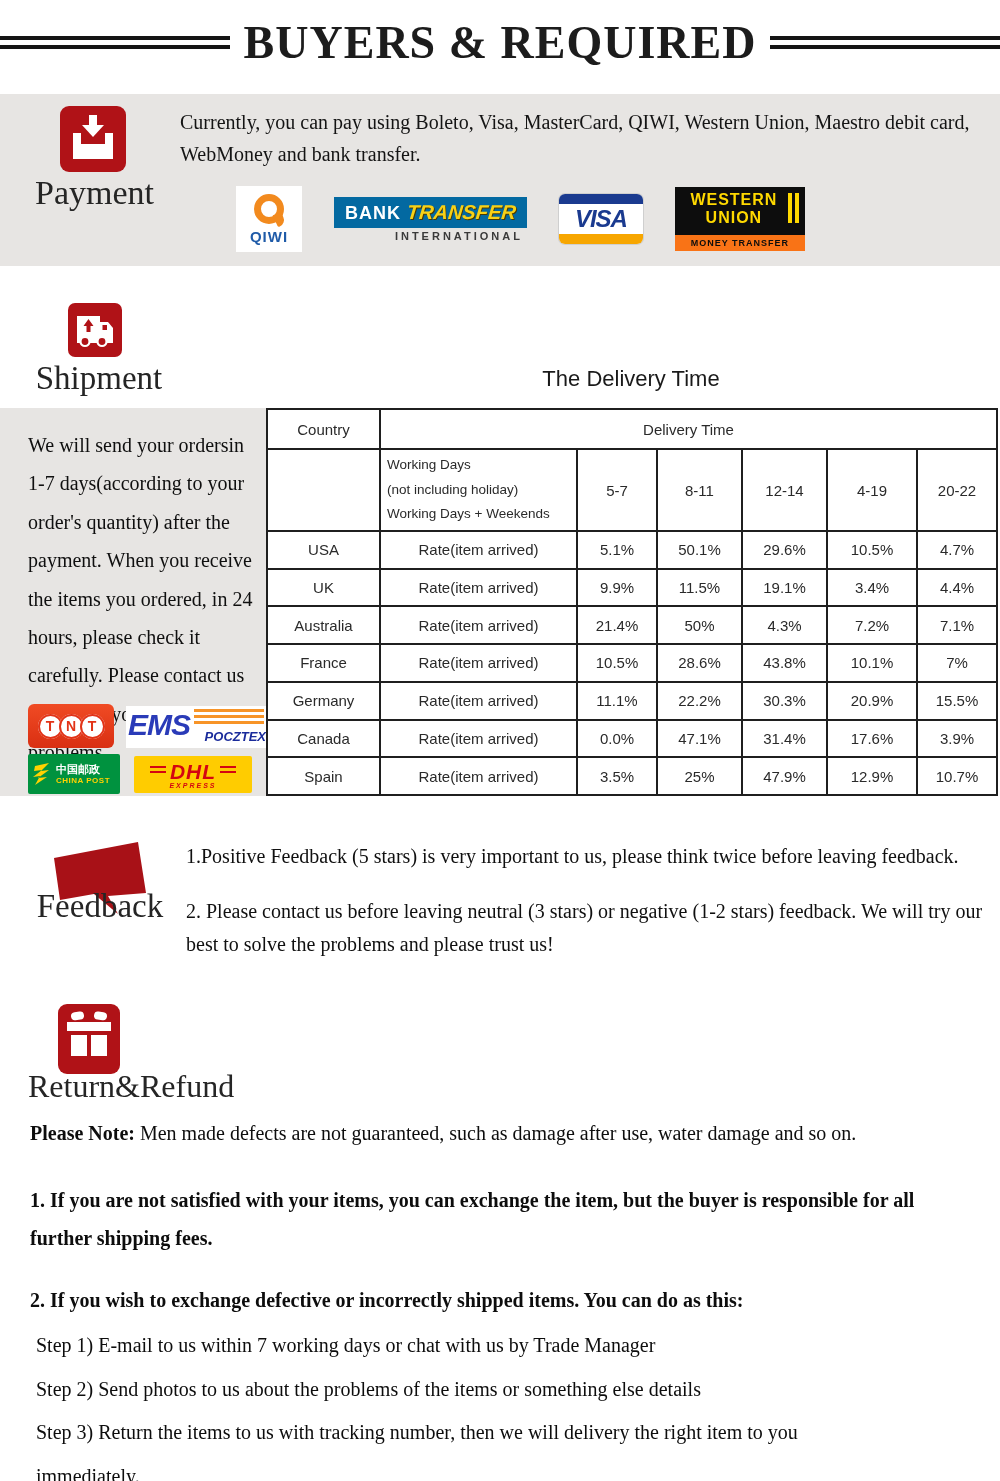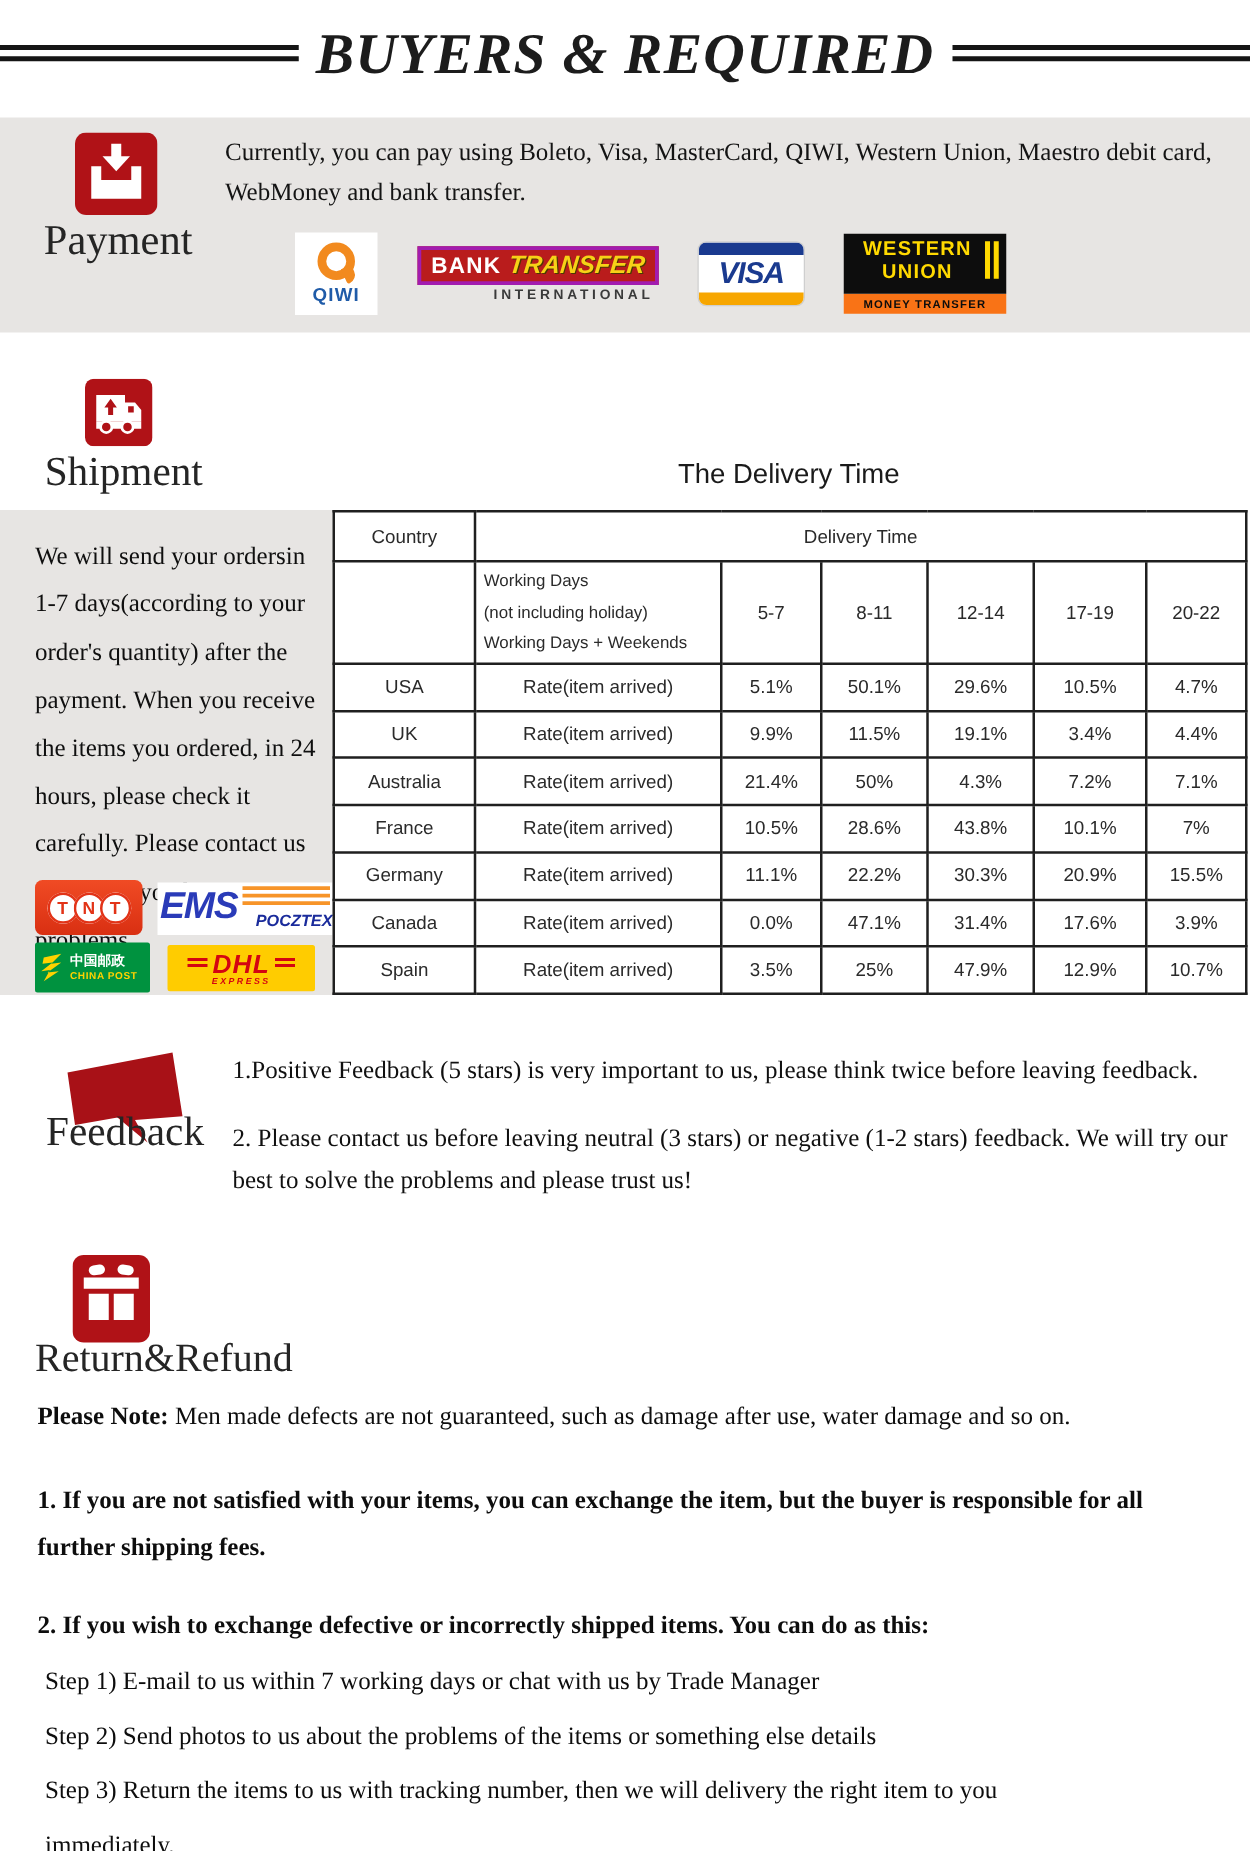--- a/index.html
+++ b/index.html
@@ -1,36 +1,36 @@
 <!DOCTYPE html>
 <html><head>
 <meta charset="utf-8">
 <style>
   * { margin:0; padding:0; box-sizing:border-box; }
   body { background:#fff; font-family:"Liberation Serif", serif; }
   #page { position:relative; width:1000px; height:1481px; background:#fff; overflow:hidden; color:#111; }
 
   
-  .hdr { position:absolute; top:16px; left:0; right:0; display:flex; align-items:center;font-style:italic; }
+  .hdr { position:absolute; top:16px; left:0; right:0; display:flex; align-items:center; }
   .hdr-line { flex:1; height:13px; border-top:4px solid #151515; border-bottom:4px solid #151515; }
   .hdr-title { padding:0 14px; font-size:46px; font-weight:600; letter-spacing:1px; color:#1c1c1c; white-space:nowrap; }
 
   
   .pay { position:absolute; top:94px; left:0; width:1000px; height:172px; background:#e7e5e3; }
   .icon-label { position:absolute; font-size:34px; color:#252525; text-align:center; }
   .pay-desc { position:absolute; left:180px; top:12px; width:795px; font-size:20px; line-height:1.62; color:#141414; }
   .pay-logos { position:absolute; left:236px; top:92px; display:flex; align-items:center; gap:32px; font-family:"Liberation Sans", sans-serif; }
 
   .qiwi { width:66px; height:66px; background:#fff; display:flex; flex-direction:column; align-items:center; justify-content:center; }
   .qiwi-q { position:relative; width:30px; height:30px; border:7px solid #f28a1e; border-radius:50%; }
   .qiwi-q::after { content:""; position:absolute; right:-7px; bottom:-9px; width:9px; height:13px; background:#f28a1e; border-radius:0 0 8px 2px; transform:rotate(-25deg); }
   .qiwi-txt { margin-top:4px; font-size:15px; font-weight:bold; color:#1f5ba8; letter-spacing:1px; }
 
   .bank { display:flex; flex-direction:column; align-items:flex-end; }
-  .bank-box { background:#b91c1c; border:3px solid #a21caf; padding:1px 8px; display:flex; align-items:baseline; gap:6px; }
+  .bank-box { background:#0369a1; border:3px solid #0369a1; padding:1px 8px; display:flex; align-items:baseline; gap:6px; }
   .bank-b { color:#fff; font-weight:bold; font-size:18px; letter-spacing:1px; }
   .bank-t { color:#f7d117; font-weight:bold; font-style:italic; font-size:20px; transform:skewX(-6deg); text-shadow:1px 1px 0 #4b3a00; }
   .bank-intl { margin-top:2px; margin-right:4px; font-size:11px; font-weight:bold; letter-spacing:3px; color:#3a3a3a; }
 
   .visa { width:84px; height:50px; background:#fff; border-radius:6px; overflow:hidden; display:flex; flex-direction:column; box-shadow:0 0 0 1px #cfcfcf; }
   .visa-top { height:10px; background:#1a3a8f; }
   .visa-mid { flex:1; display:flex; align-items:center; justify-content:center; }
   .visa-txt { font-size:24px; font-weight:bold; font-style:italic; color:#1a3a8f; letter-spacing:-1px; }
   .visa-bot { height:10px; background:#f7a600; }
 
@@ -217,21 +217,21 @@
         <tr class="sub-row">
           <td></td>
           <td class="wd-cell">
             <div>Working Days</div>
             <div>(not including holiday)</div>
             <div>Working Days + Weekends</div>
           </td>
           <td>5-7</td>
           <td>8-11</td>
           <td>12-14</td>
-          <td>17-19</td>
+          <td>4-19</td>
           <td>20-22</td>
         </tr>
       <tr>
             <td>USA</td>
             <td>Rate(item arrived)</td>
             <td>5.1%</td>
             <td>50.1%</td>
             <td>29.6%</td>
             <td>10.5%</td>
             <td>4.7%</td>

